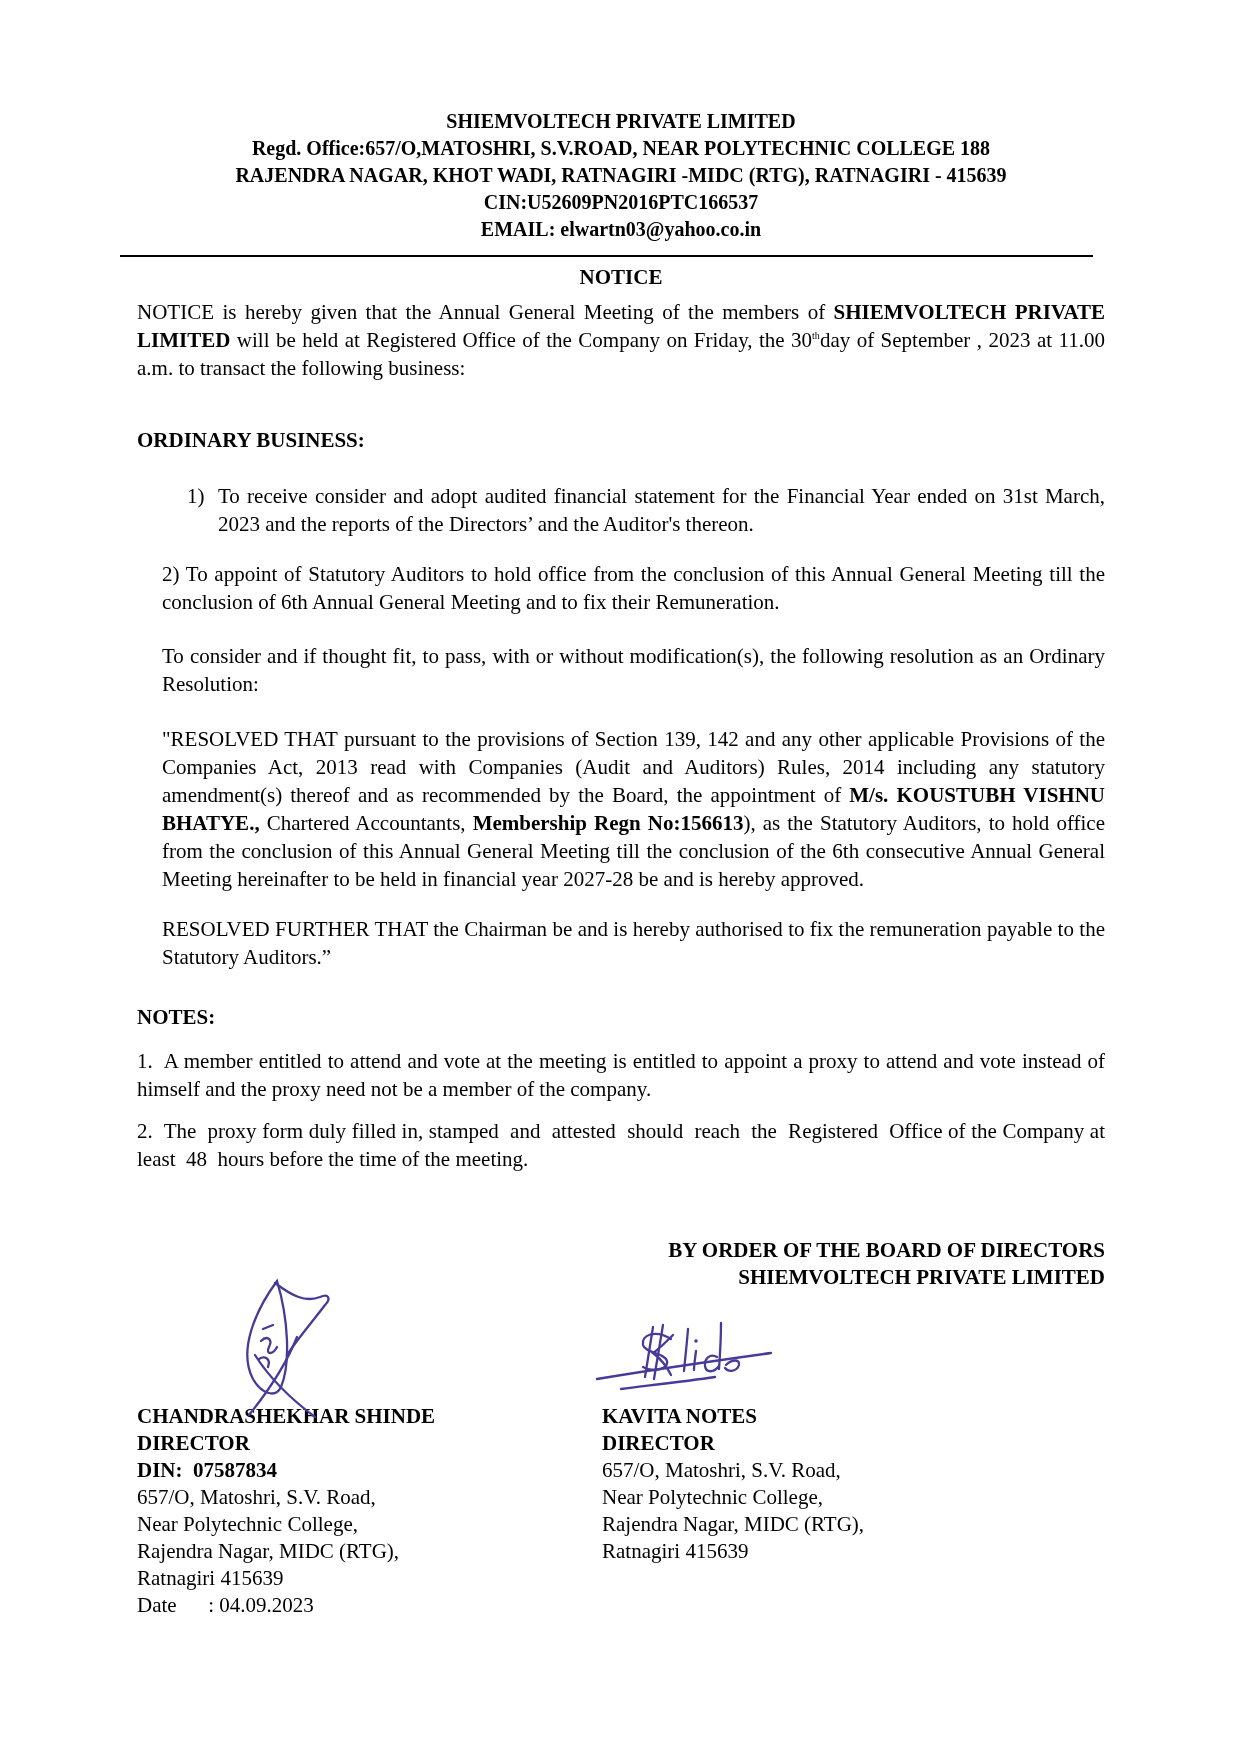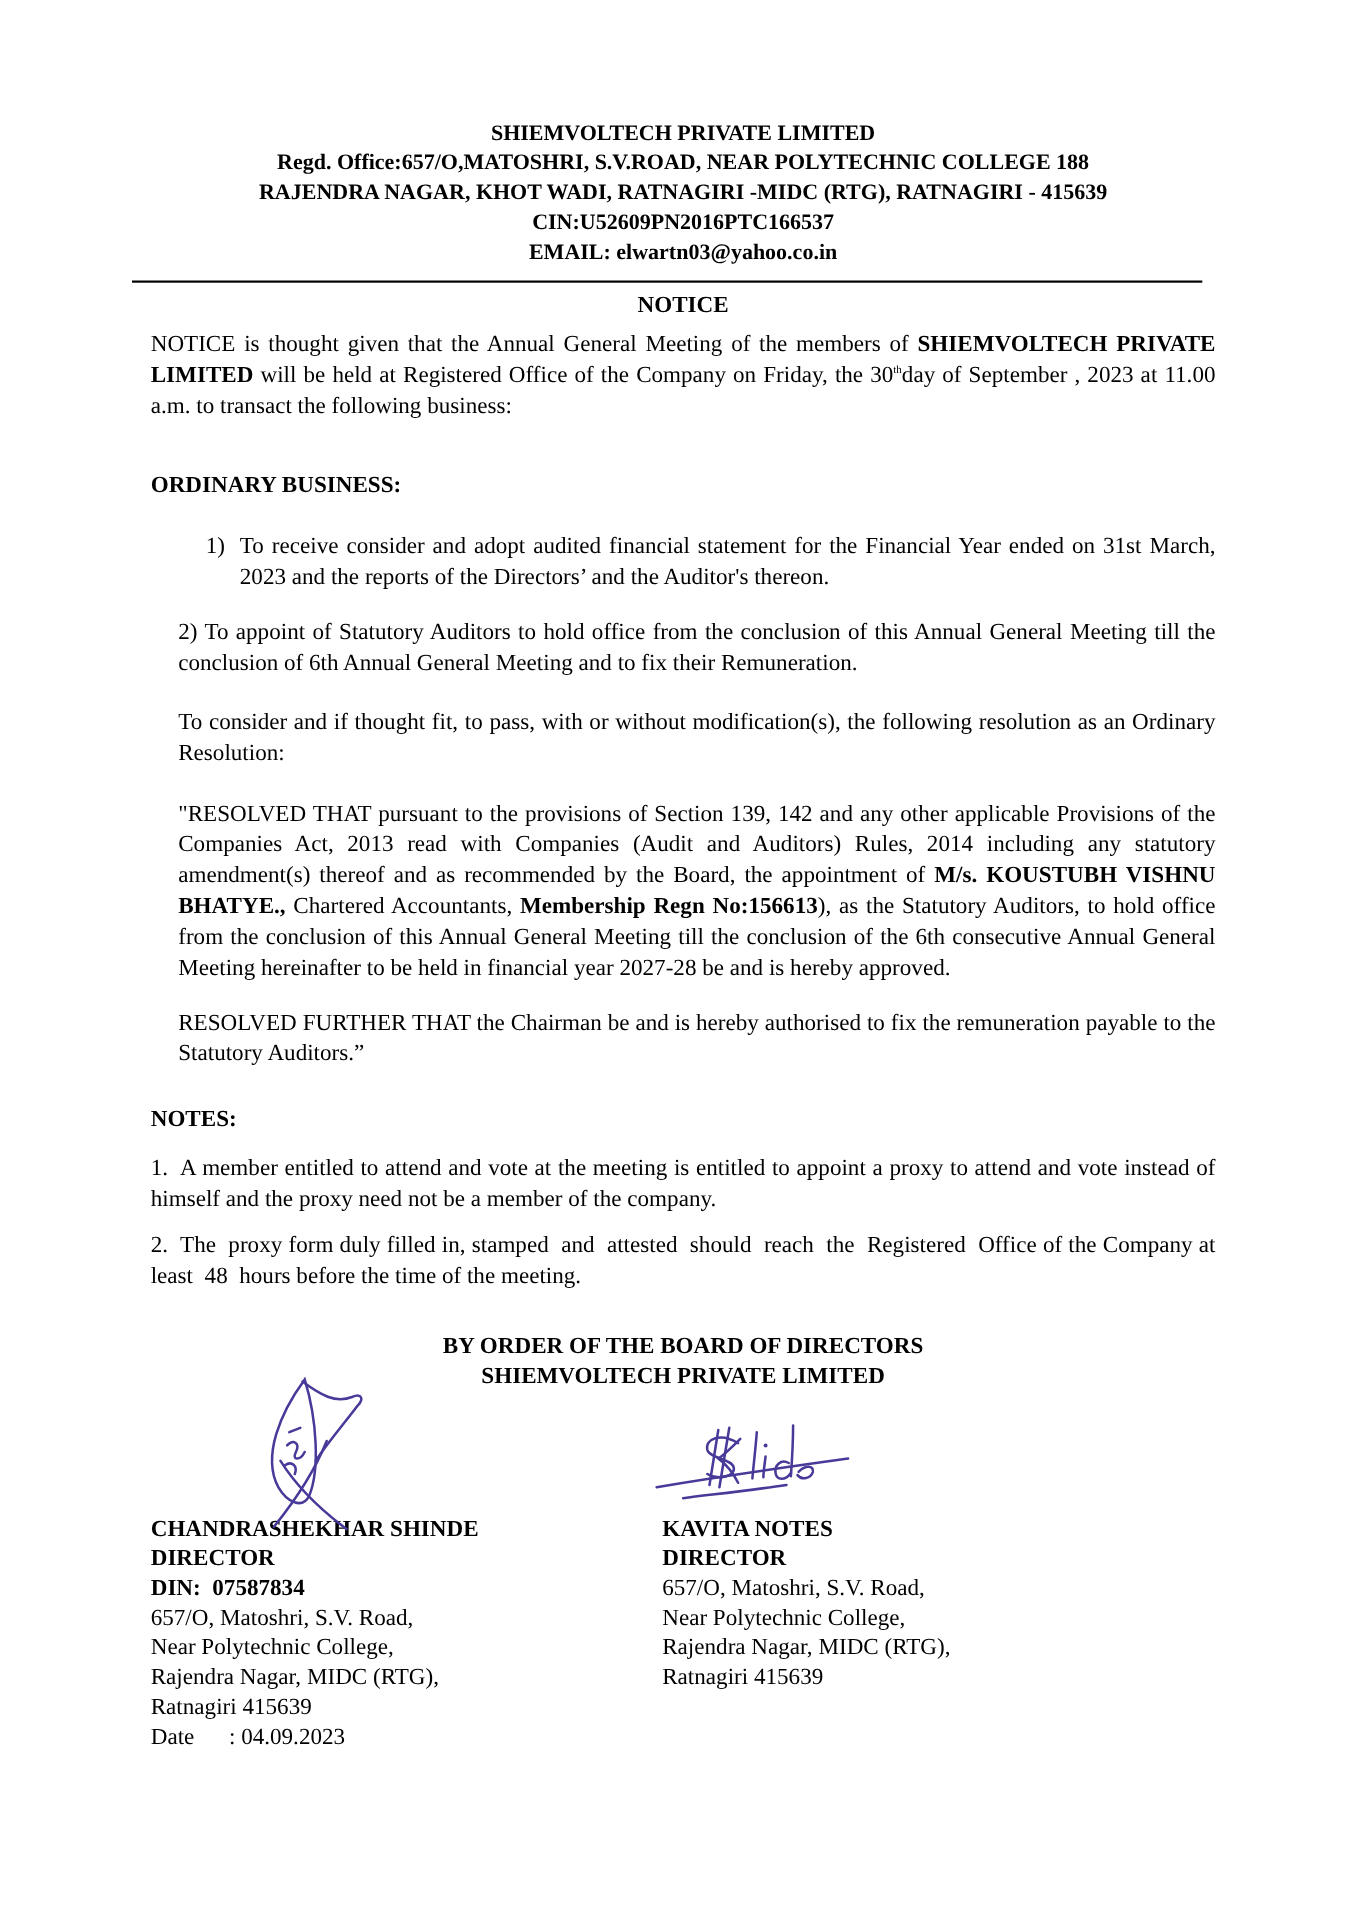--- a/index.html
+++ b/index.html
@@ -21,21 +21,21 @@
   .list-num{width:31px;flex:0 0 31px;}
   .list-text{flex:1;text-align:justify;}
   .indent{margin-left:25px;}
   .para2{margin-top:22px;}
   .consider{margin-top:26px;}
   .resolved{margin-top:27px;}
   .further{margin-top:22px;}
   .notes-heading{font-weight:bold;margin-top:32px;text-align:left;}
   .note{margin-top:16px;white-space:pre-wrap;}
   .note2{margin-top:14px;}
-  .closing{margin-top:37px;font-weight:bold;line-height:27px;text-align:center;}
+  .closing{margin-top:64px;font-weight:bold;line-height:27px;text-align:right;}
   .sig-row{position:relative;height:112px;}
   .sig-left{position:absolute;left:88px;top:-14px;}
   .sig-right{position:absolute;left:456px;top:22px;}
   .sign-columns{display:flex;line-height:27px;}
   .sign-col{width:465px;}
   .sign-col .b{font-weight:bold;white-space:pre-wrap;text-align:left;}
   .sign-col .r{white-space:pre-wrap;text-align:left;}
   sup{font-size:10px;line-height:0;}
   svg{display:block;}
 </style>
@@ -49,21 +49,21 @@
     <div>Regd. Office:657/O,MATOSHRI, S.V.ROAD, NEAR POLYTECHNIC COLLEGE 188</div>
     <div>RAJENDRA NAGAR, KHOT WADI, RATNAGIRI -MIDC (RTG), RATNAGIRI - 415639</div>
     <div>CIN:U52609PN2016PTC166537</div>
     <div>EMAIL: elwartn03@yahoo.co.in</div>
   </div>
 
   <div class="header-rule"></div>
 
   <div class="notice-title">NOTICE</div>
 
-  <p class="intro"><span>NOTICE is thought given that the Annual General Meeting of the members of </span><span style="font-weight: bold;">SHIEMVOLTECH PRIVATE LIMITED</span><span> will be held at Registered Office of the Company on Friday, the 30</span><sup>th</sup><span>day of September , 2023 at 11.00 a.m. to transact the following business:</span></p>
+  <p class="intro"><span>NOTICE is hereby given that the Annual General Meeting of the members of </span><span style="font-weight: bold;">SHIEMVOLTECH PRIVATE LIMITED</span><span> will be held at Registered Office of the Company on Friday, the 30</span><sup>th</sup><span>day of September , 2023 at 11.00 a.m. to transact the following business:</span></p>
 
   <div class="section-heading">ORDINARY BUSINESS:</div>
 
   <div class="list-item">
     <span class="list-num">1)</span>
     <span class="list-text">To receive consider and adopt audited financial statement for the Financial Year ended on 31st March, 2023 and the reports of the Directors’ and the Auditor's thereon.</span>
   </div>
 
   <p class="indent para2">2) To appoint of Statutory Auditors to hold office from the conclusion of this Annual General Meeting till the conclusion of 6th Annual General Meeting and to fix their Remuneration.</p>
 

